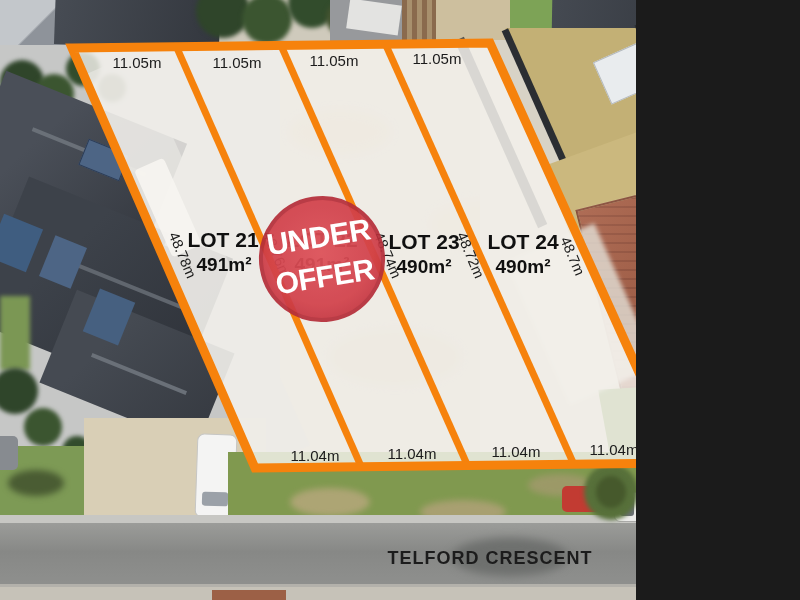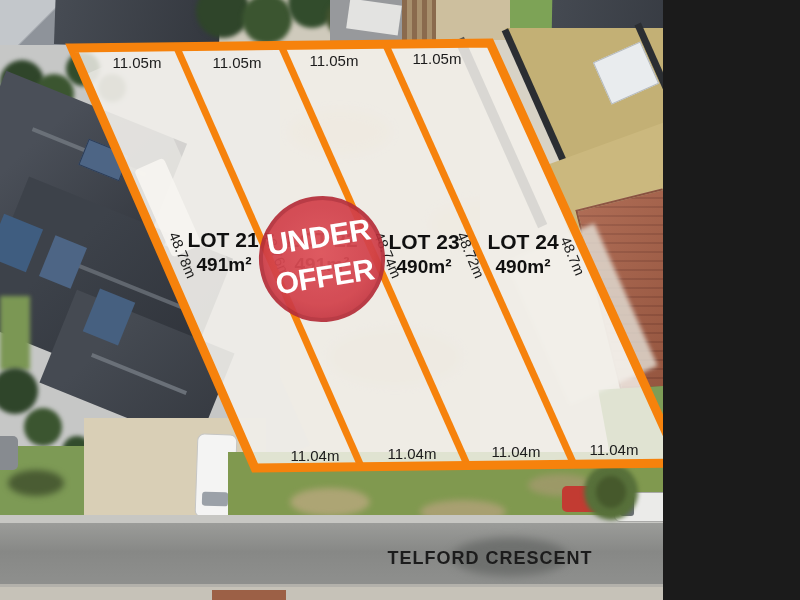--- a/index.html
+++ b/index.html
@@ -1,17 +1,17 @@
 <!DOCTYPE html>
 <html><head>
 <meta charset="utf-8">
 <style>
   html,body{margin:0;padding:0;background:#1b1b1b;}
   .stage{position:relative;width:636px;height:600px;overflow:hidden;background:#cfcabc;
-         font-family:"Liberation Sans",sans-serif;padding-left:27px;}
+         font-family:"Liberation Sans",sans-serif;}
   .ab{position:absolute;}
   .rnd{border-radius:50%;}
   .b1{filter:blur(1px);} .b2{filter:blur(2px);} .b3{filter:blur(3px);} .b4{filter:blur(4px);}
 
   
   .c1{left:0;top:0;width:100px;height:55px;background:linear-gradient(135deg,#c3c7cb 40%,#8e939a 42%);}
   .c2{left:55px;top:-15px;width:165px;height:62px;background:linear-gradient(100deg,#474c54,#33373e);transform:rotate(2deg);}
   .c3{left:196px;top:-16px;width:54px;height:54px;background:#2f452a;}
   .c4{left:242px;top:-6px;width:50px;height:50px;background:#3b5530;}
   .c5{left:288px;top:-20px;width:48px;height:48px;background:#324c2c;}

